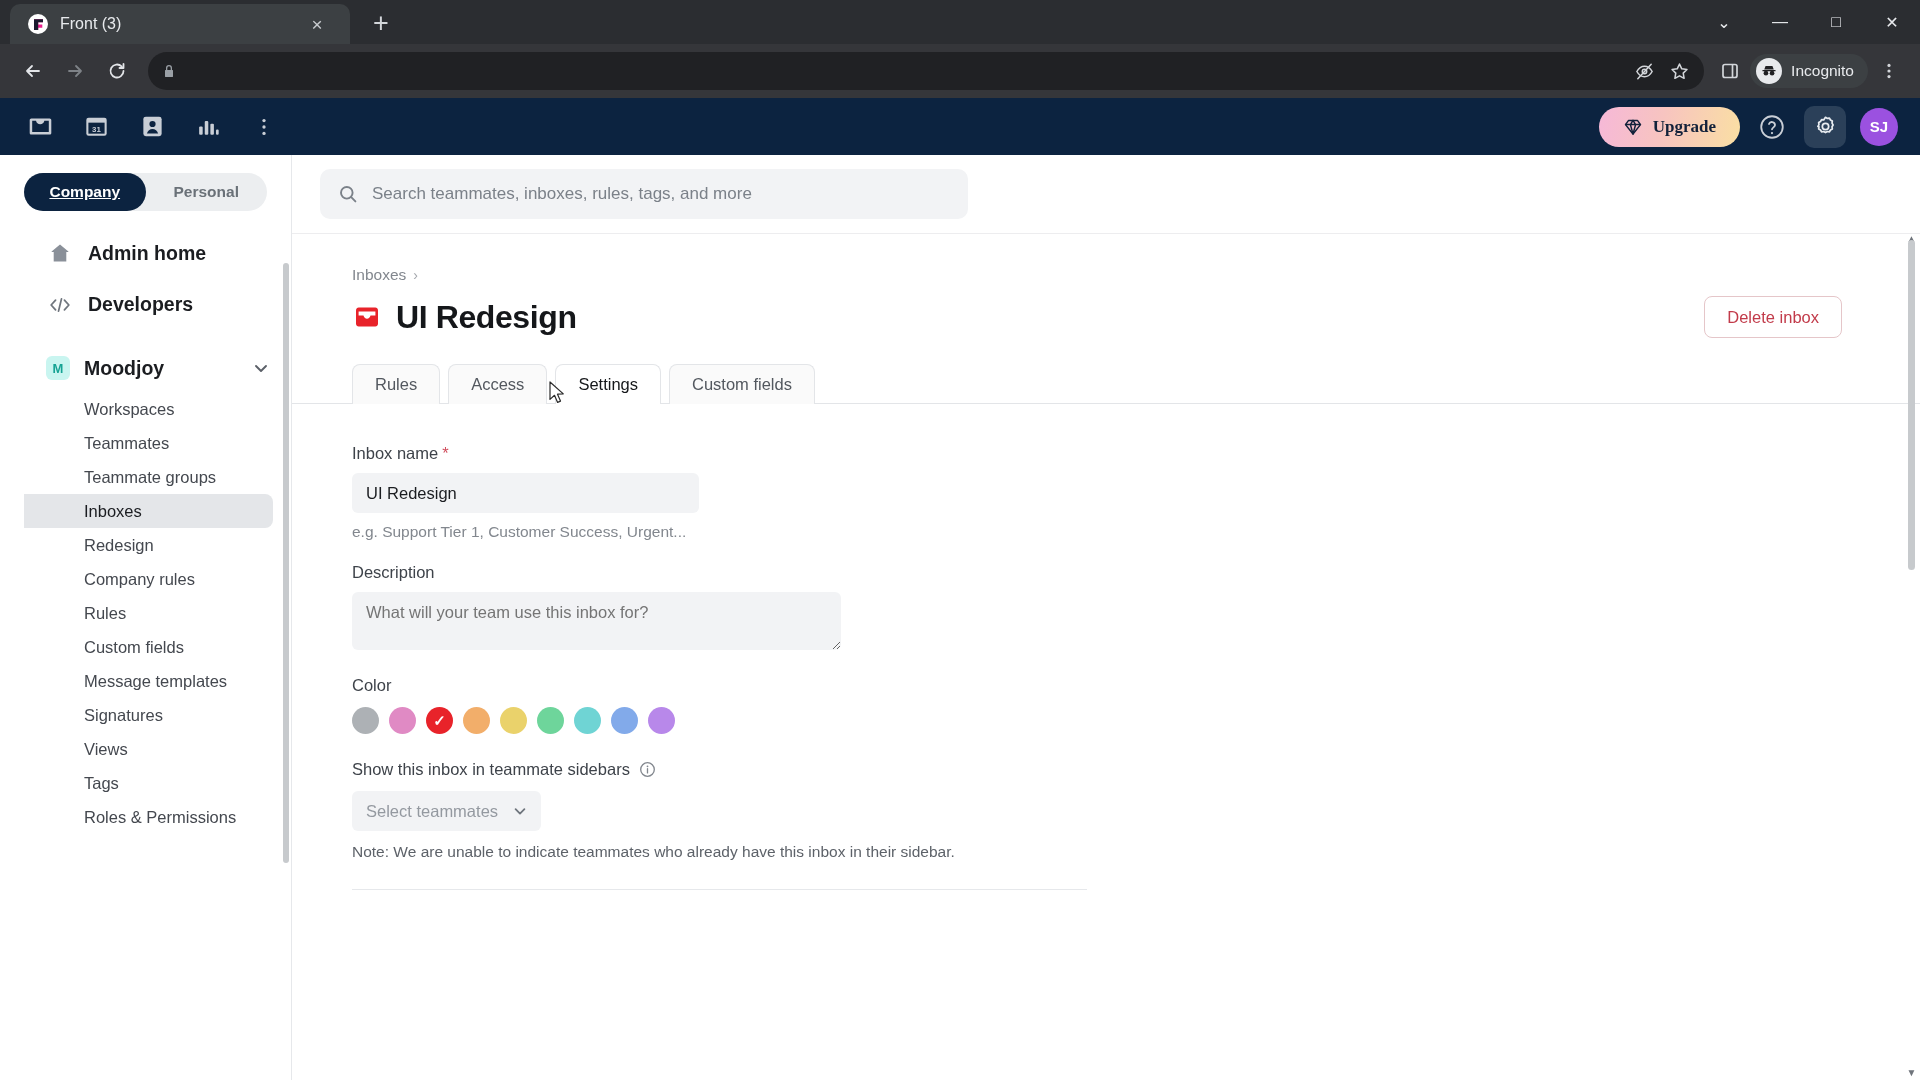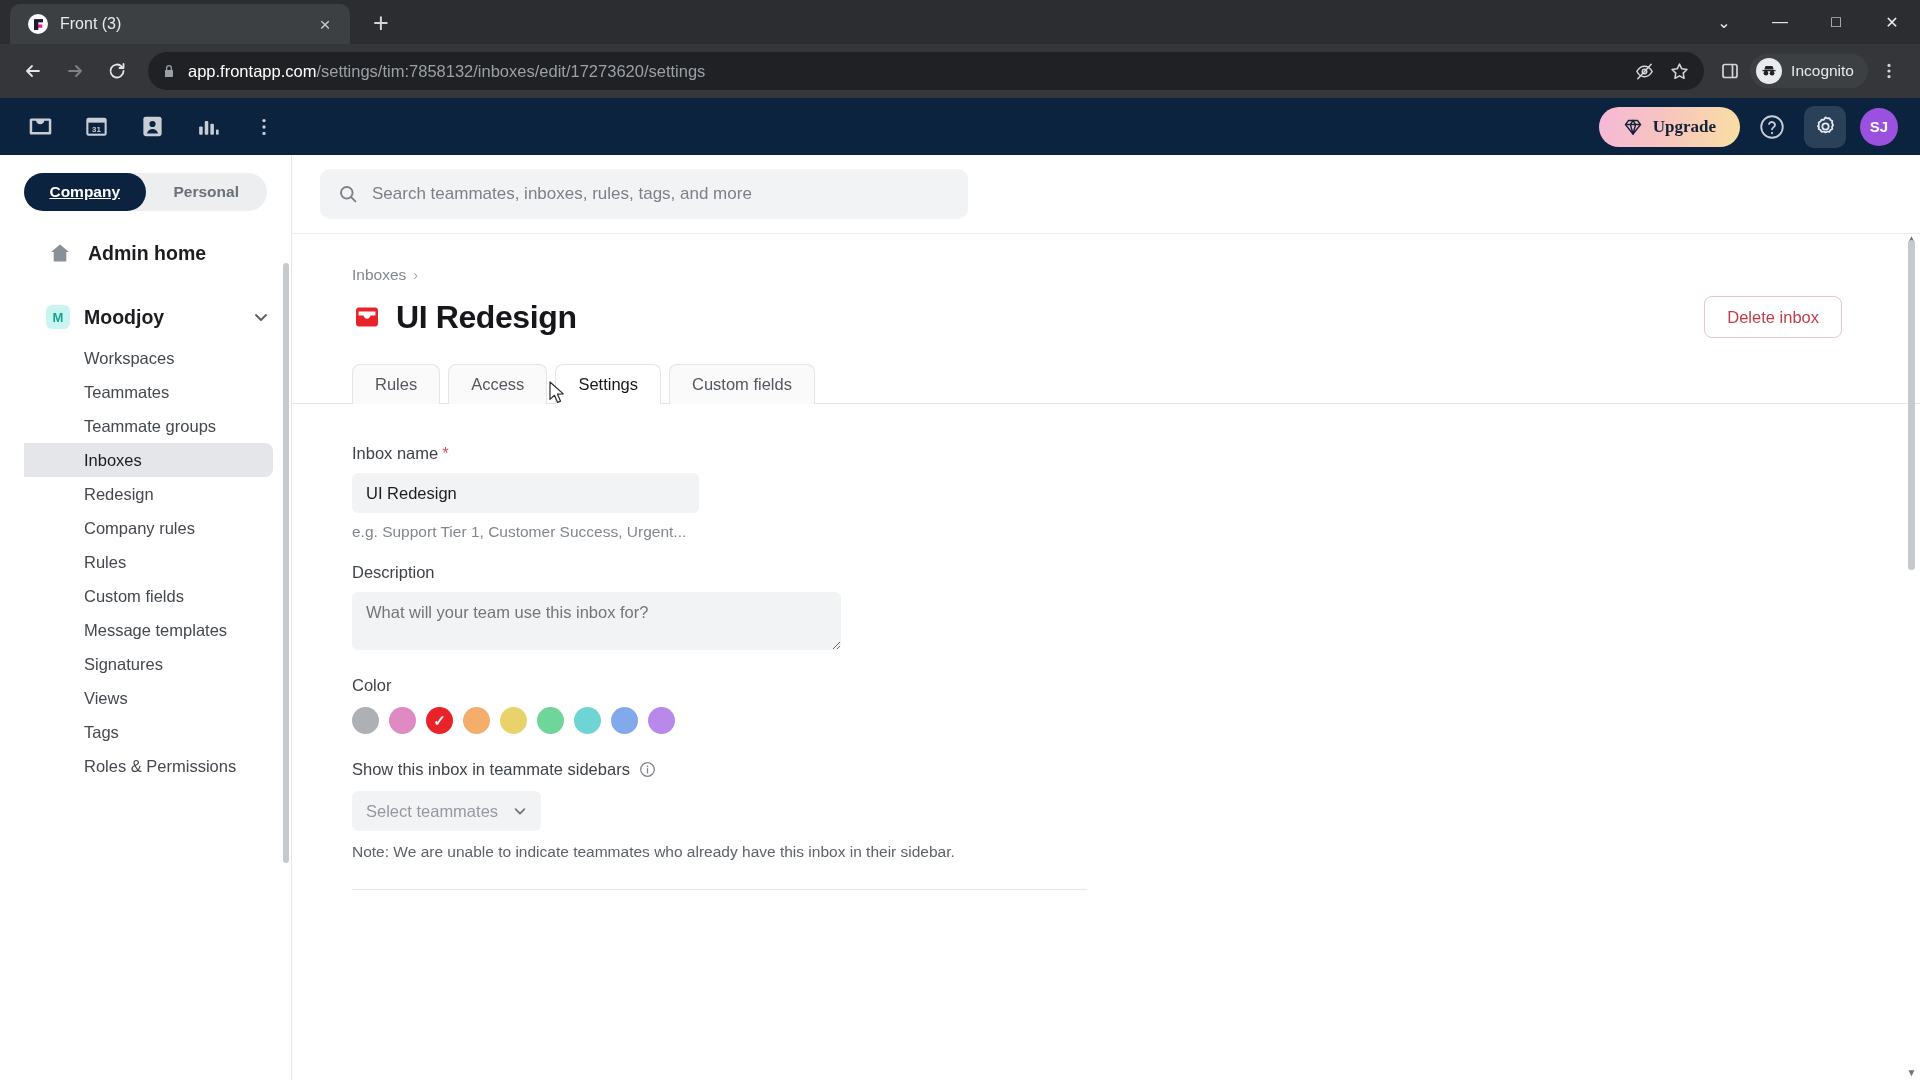--- a/index.html
+++ b/index.html
@@ -19,21 +19,21 @@
     display: flex;
     align-items: flex-end;
     padding-left: 10px;
     position: relative;
   }
   .tab {
     width: 340px; height: 40px;
     background: #3c4043;
     border-radius: 10px 10px 0 0;
     display: flex; align-items: center;
-    padding: 0 12px 0 18px;
+    padding: 0 20px 0 18px;
     gap: 12px;
     position: relative;
   }
   .tab-favicon {
     width: 20px; height: 20px; border-radius: 50%;
     background: #ffffff;
     display: flex; align-items: center; justify-content: center;
     flex-shrink: 0;
   }
   .tab-favicon svg { display: block; }
@@ -353,21 +353,20 @@
       <svg width="20" height="20" viewBox="0 0 20 20" fill="none" stroke="currentColor" stroke-width="1.8" stroke-linecap="round" stroke-linejoin="round">
           <path d="M16.5 10a6.5 6.5 0 1 1-1.9-4.6M16.5 3v4h-4"></path>
         </svg>
     </div>
     <div class="omnibox">
       <span class="lock-icon">
         <svg width="14" height="14" viewBox="0 0 14 14" fill="currentColor">
             <path d="M7 1a3 3 0 0 0-3 3v2H3.4A.4.4 0 0 0 3 6.4v6.2c0 .22.18.4.4.4h7.2a.4.4 0 0 0 .4-.4V6.4a.4.4 0 0 0-.4-.4H10V4a3 3 0 0 0-3-3zm0 1.3A1.7 1.7 0 0 1 8.7 4v2H5.3V4A1.7 1.7 0 0 1 7 2.3z"></path>
           </svg>
       </span>
-      <span class="url-text"><span class="url-host">app.frontapp.com</span><span class="url-path">/settings/tim:7858132/inboxes/edit/17273620/settings</span></span>
       <span class="omni-right">
         <span class="omni-icon">
           <svg width="21" height="21" viewBox="0 0 22 22" fill="none" stroke="currentColor" stroke-width="1.6" stroke-linecap="round">
               <path d="M3 11s3-5.5 8-5.5 8 5.5 8 5.5-3 5.5-8 5.5S3 11 3 11z"></path>
               <circle cx="11" cy="11" r="2.3"></circle>
               <path d="M4 18.5 18 3.5"></path>
             </svg>
         </span>
         <span class="omni-icon">
           <svg width="21" height="21" viewBox="0 0 22 22" fill="none" stroke="currentColor" stroke-width="1.6" stroke-linejoin="round">
@@ -482,20 +481,28 @@
       <div class="sidebar-scroll">
         <div class="nav-major">
           <span class="icon">
             <svg width="24" height="24" viewBox="0 0 24 24" fill="currentColor">
                 <path d="M12 3.4 3.6 10.5v.4h2.1v9.7h12.6v-9.7h2.1v-.4z"></path>
               </svg>
           </span>
           <span class="nav-major-label">Admin home</span>
         </div>
 
+        <div class="nav-major">
+          <span class="icon">
+            <svg width="26" height="22" viewBox="0 0 26 22" fill="none" stroke="#6f757d" stroke-width="1.9" stroke-linecap="round" stroke-linejoin="round">
+                <path d="M8.2 5.8 3.4 11l4.8 5.2M17.8 5.8 22.6 11l-4.8 5.2M14.6 4.4l-3.2 13.2"></path>
+              </svg>
+          </span>
+          <span class="nav-major-label">Developers</span>
+        </div>
 
         <div class="team-row" style="margin-top:14px;">
           <span class="team-badge">M</span>
           <span class="team-name">Moodjoy</span>
           <span class="team-chevron">
             <svg width="20" height="20" viewBox="0 0 20 20" fill="none" stroke="currentColor" stroke-width="1.9" stroke-linecap="round" stroke-linejoin="round">
                 <path d="M5 8l5 5 5-5"></path>
               </svg>
           </span>
         </div>

